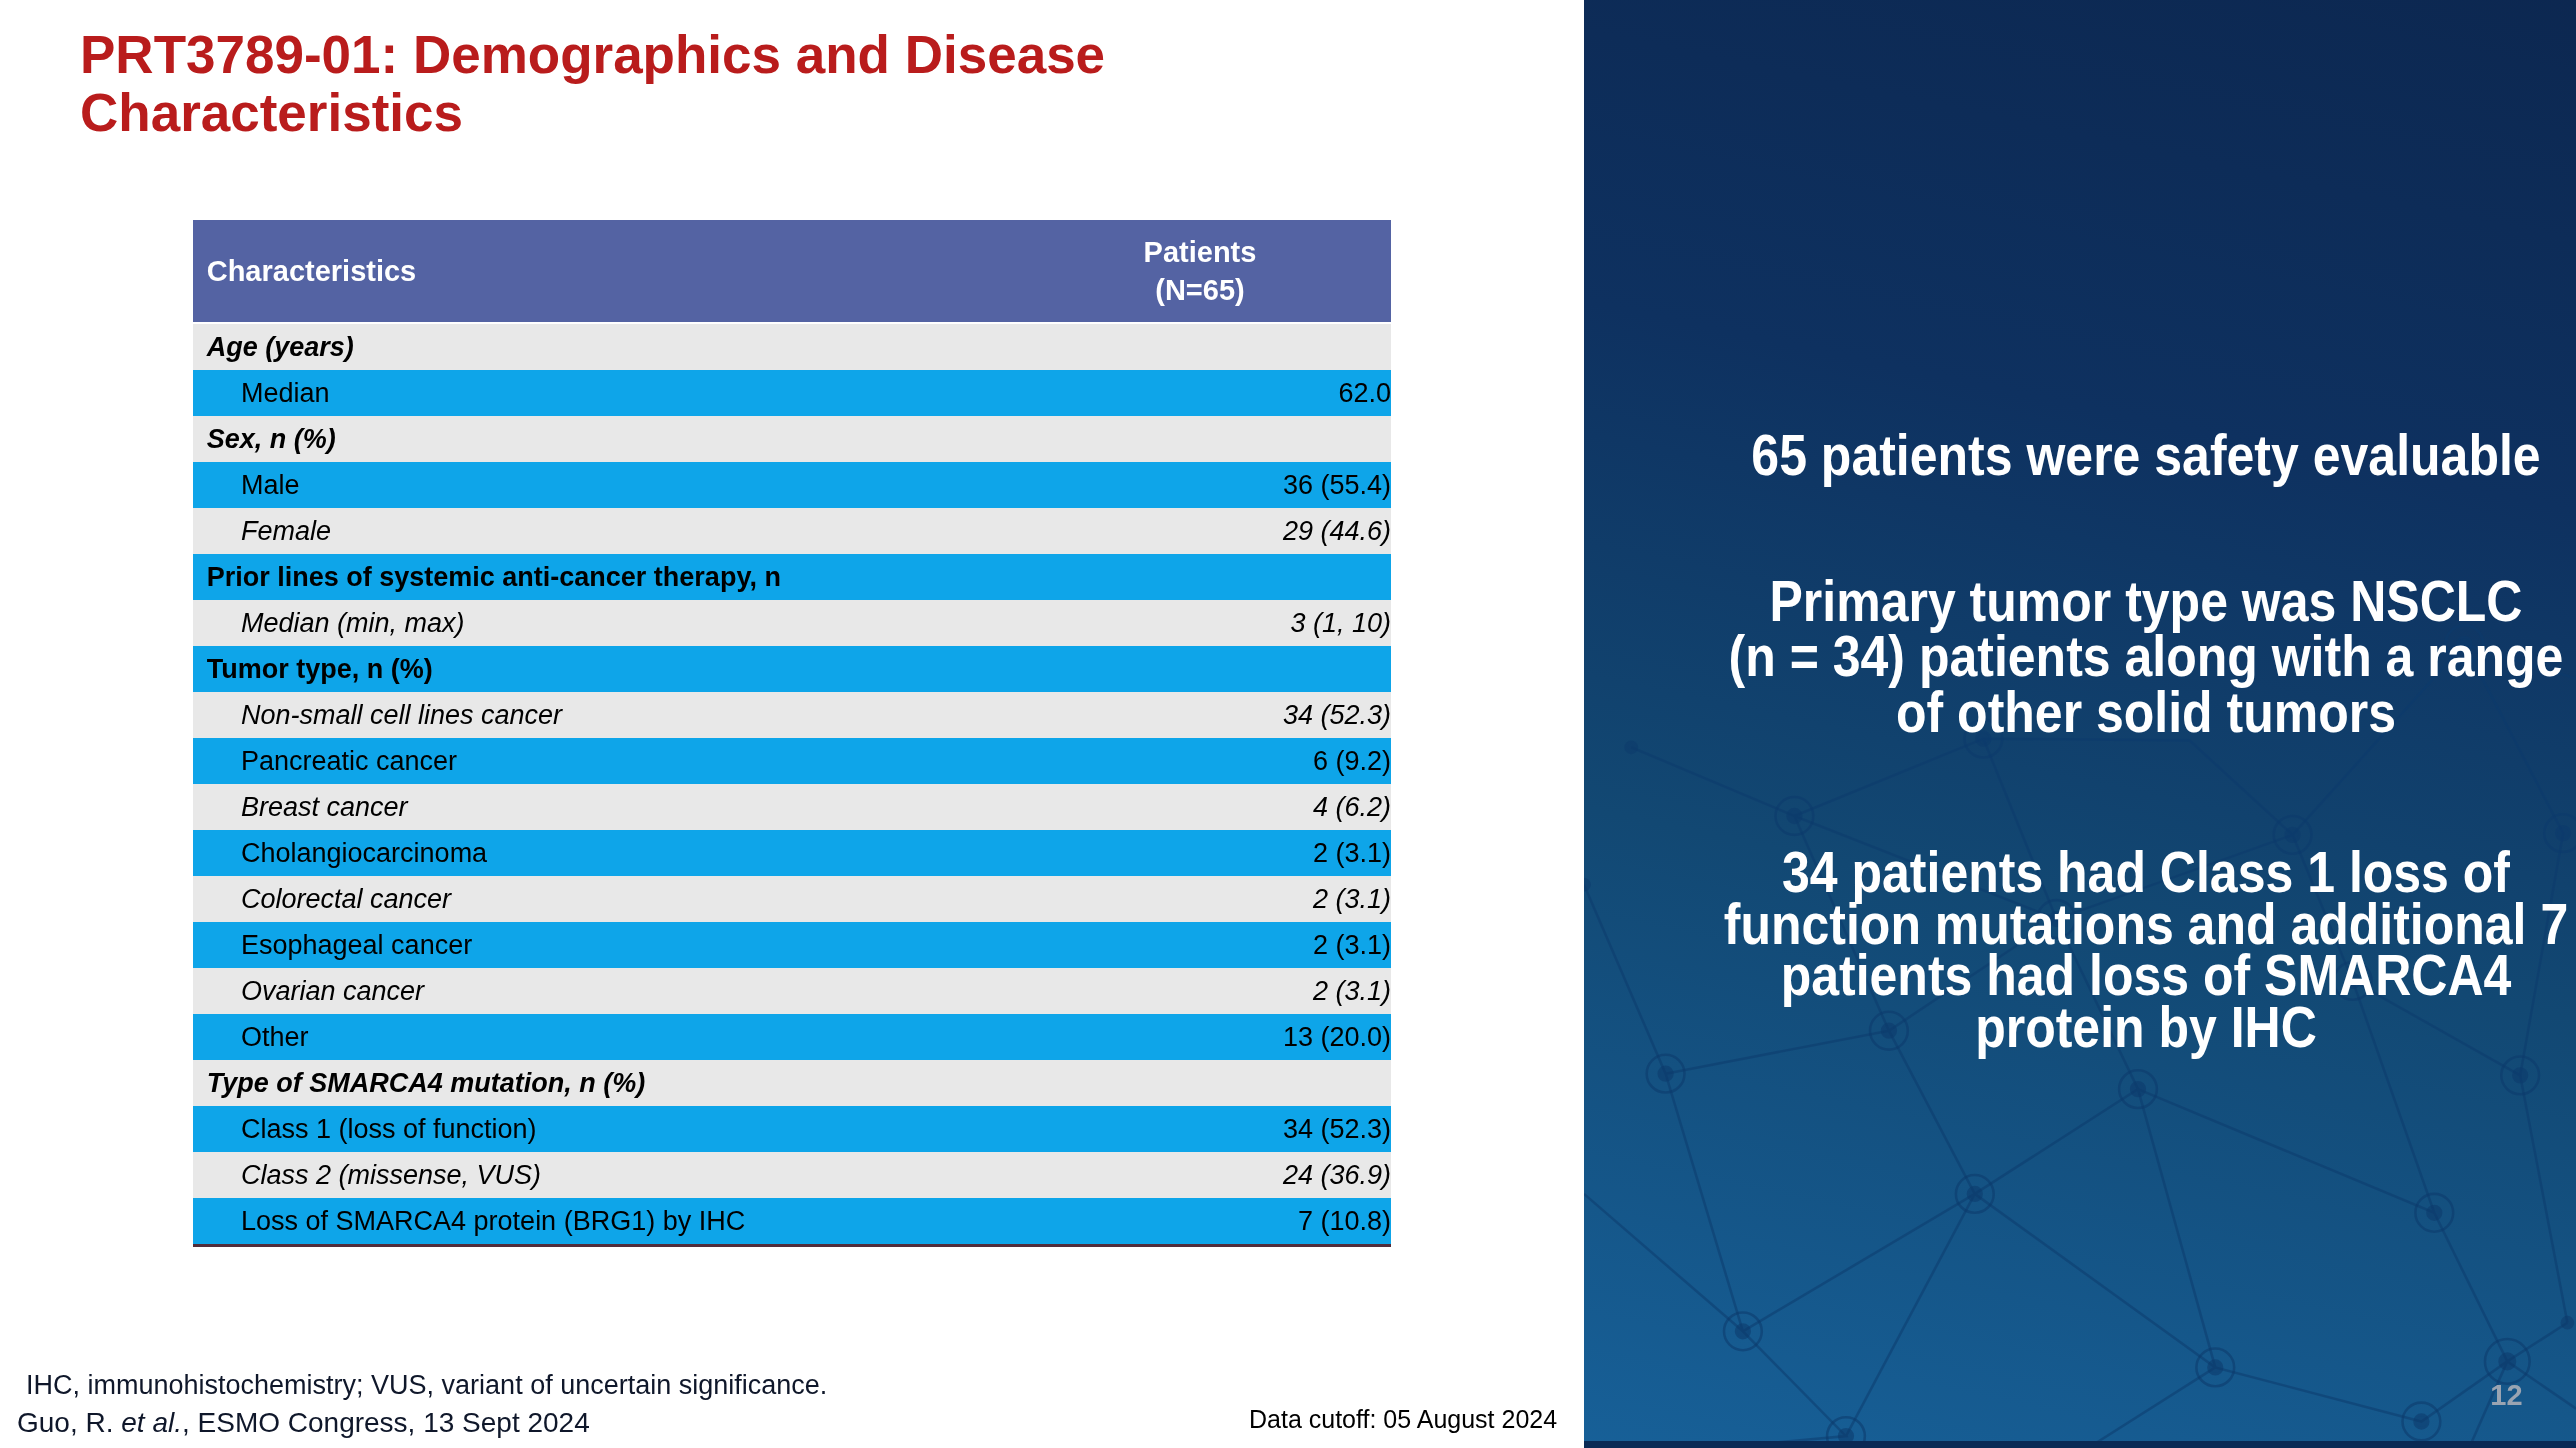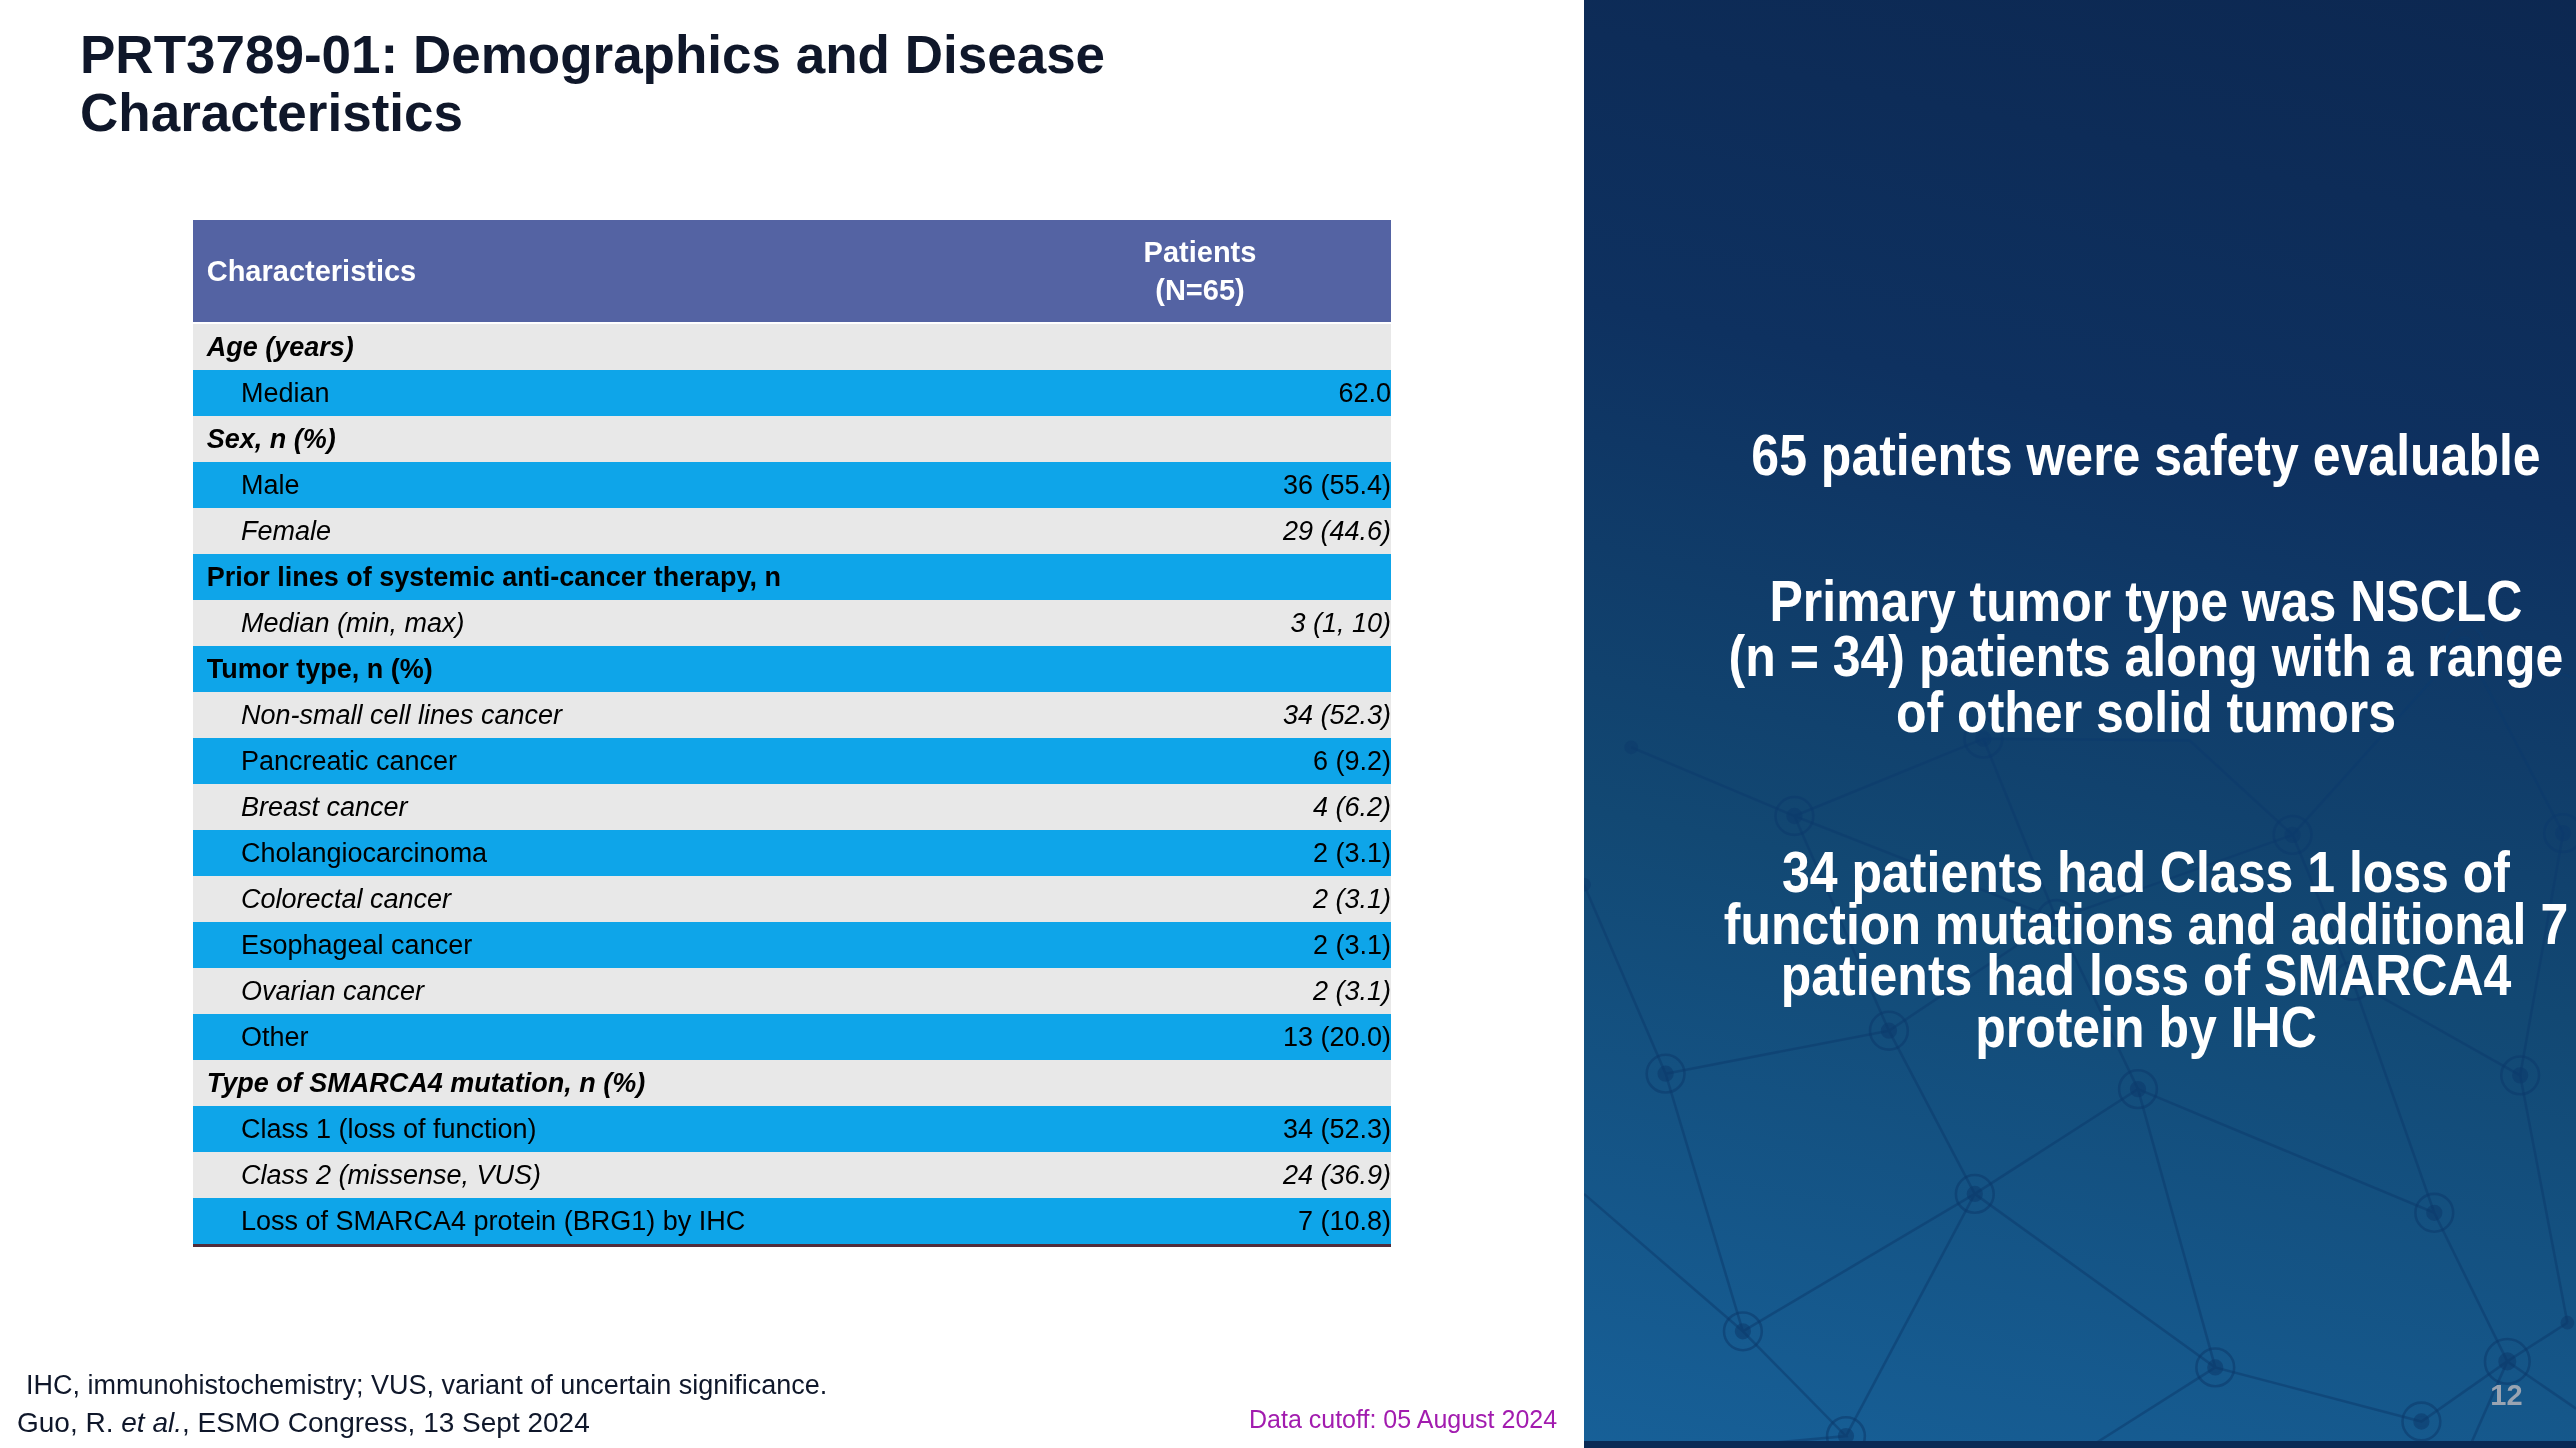--- a/index.html
+++ b/index.html
@@ -4,21 +4,21 @@
 <style>
   html, body { margin: 0; padding: 0; background: #ffffff; }
   .slide {
     position: relative; width: 2576px; height: 1449px;
     background: #ffffff; overflow: hidden;
     font-family: "Liberation Sans", sans-serif;
   }
   
   .title {
     position: absolute; left: 80px; top: 26px; width: 1340px;
-    color: #0f172a; font-weight: bold; font-size: 53px; line-height: 58px;
+    color: #b91c1c; font-weight: bold; font-size: 53px; line-height: 58px;
   }
   
   .demo-table {
     position: absolute; left: 193px; top: 220px; width: 1198px;
     border-bottom: 3.4px solid #512D3B;
   }
   .thead {
     display: flex; height: 102px; background: #5463A3; color: #ffffff;
     font-weight: bold; font-size: 29px; border-bottom: 2.6px solid #ffffff;
   }
@@ -46,21 +46,21 @@
     position: absolute; left: 26px; top: 1370px;
     font-size: 27px; color: #0f172a; white-space: nowrap;
   }
   .citation {
     position: absolute; left: 17px; top: 1407px;
     font-size: 28px; color: #0f172a; white-space: nowrap;
   }
   .citation .etal { font-style: italic; }
   .cutoff {
     position: absolute; left: 1249px; top: 1405px;
-    font-size: 25px; color: #a21caf; white-space: nowrap;
+    font-size: 25px; color: #000000; white-space: nowrap;
   }
   
   .panel {
     position: absolute; left: 1584px; top: 0; width: 1124px; height: 1449px;
     background: linear-gradient(192deg, #0C2750 0%, #0E3160 32%, #124873 62%, #176098 100%);
     overflow: hidden;
   }
   .plexus { position: absolute; left: 0; top: 0; width: 992px; height: 1449px; }
   .callout {
     position: absolute; left: 0; width: 100%; text-align: center;

